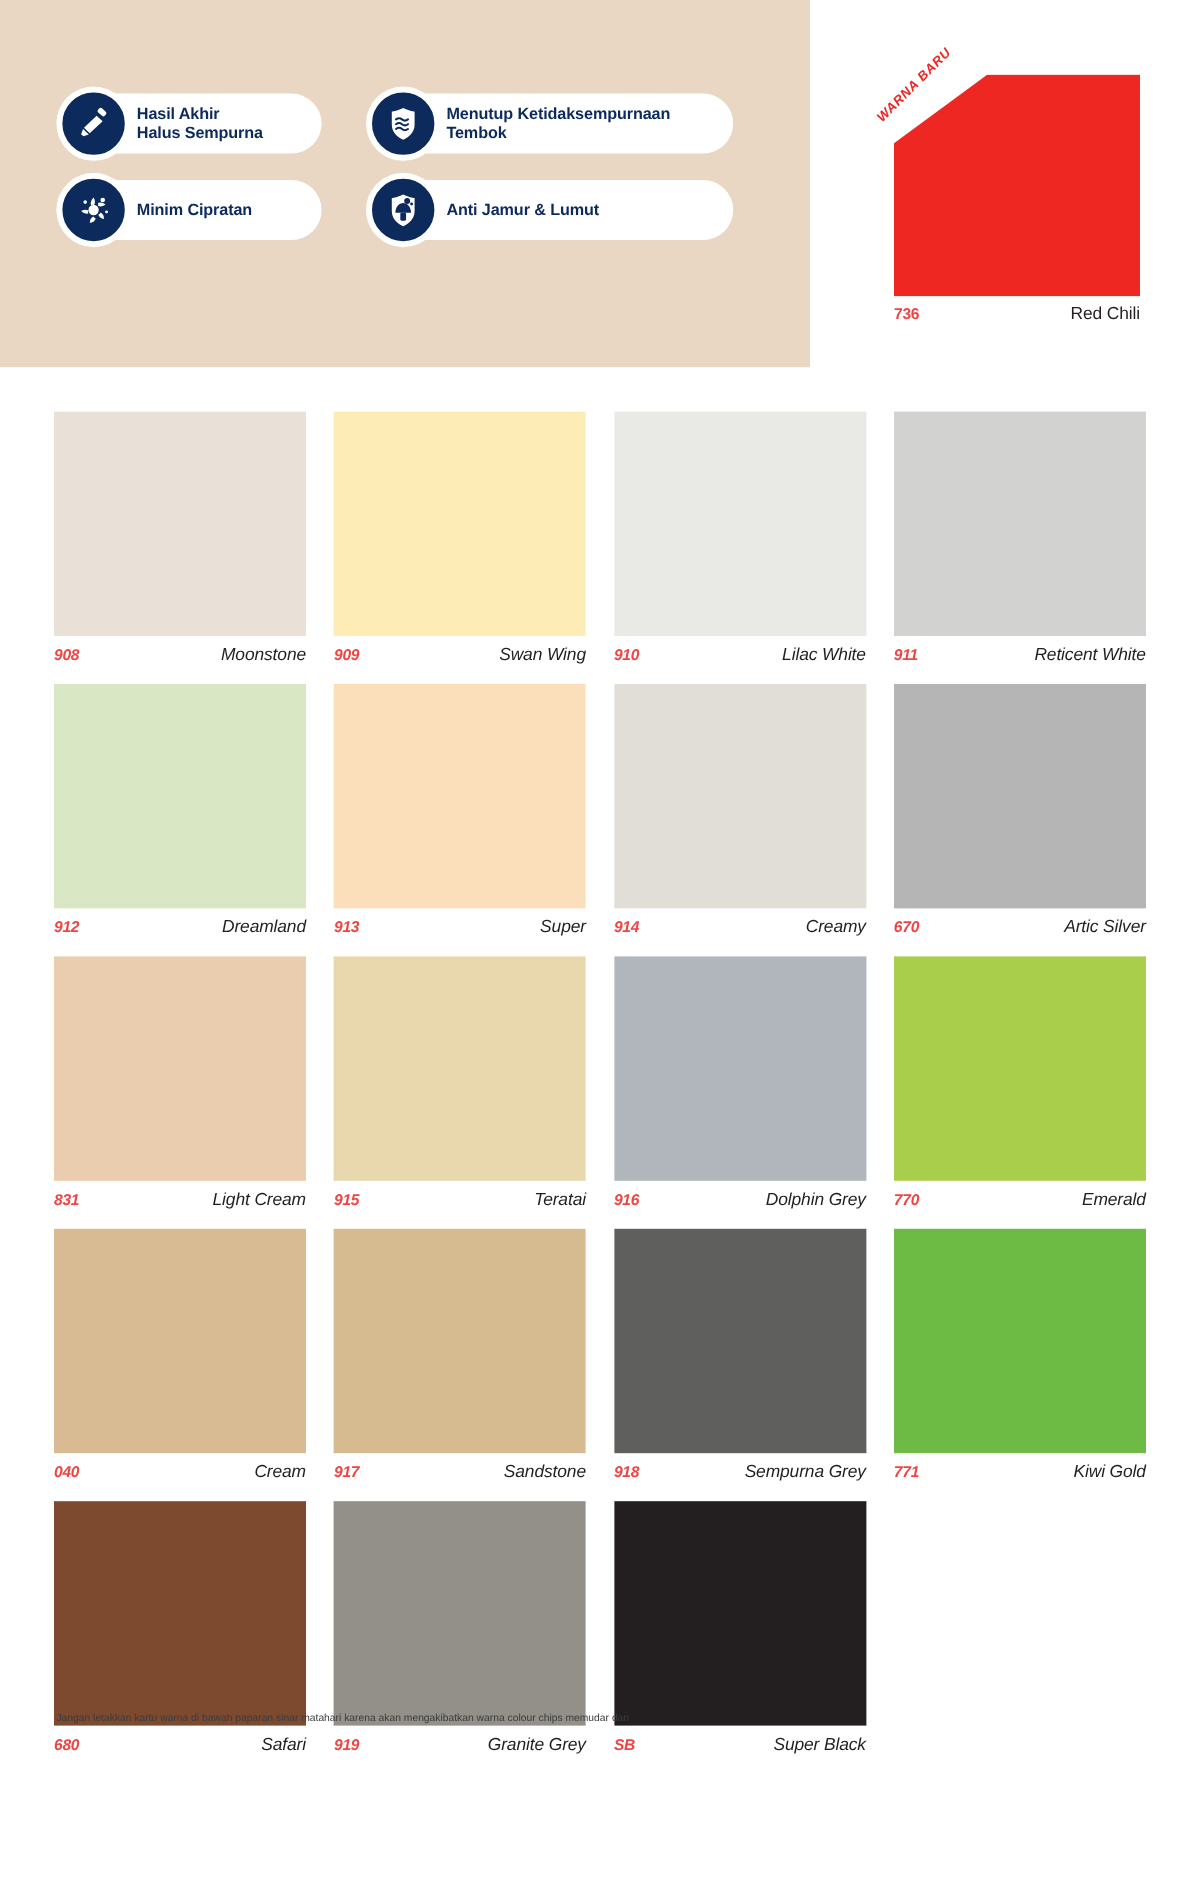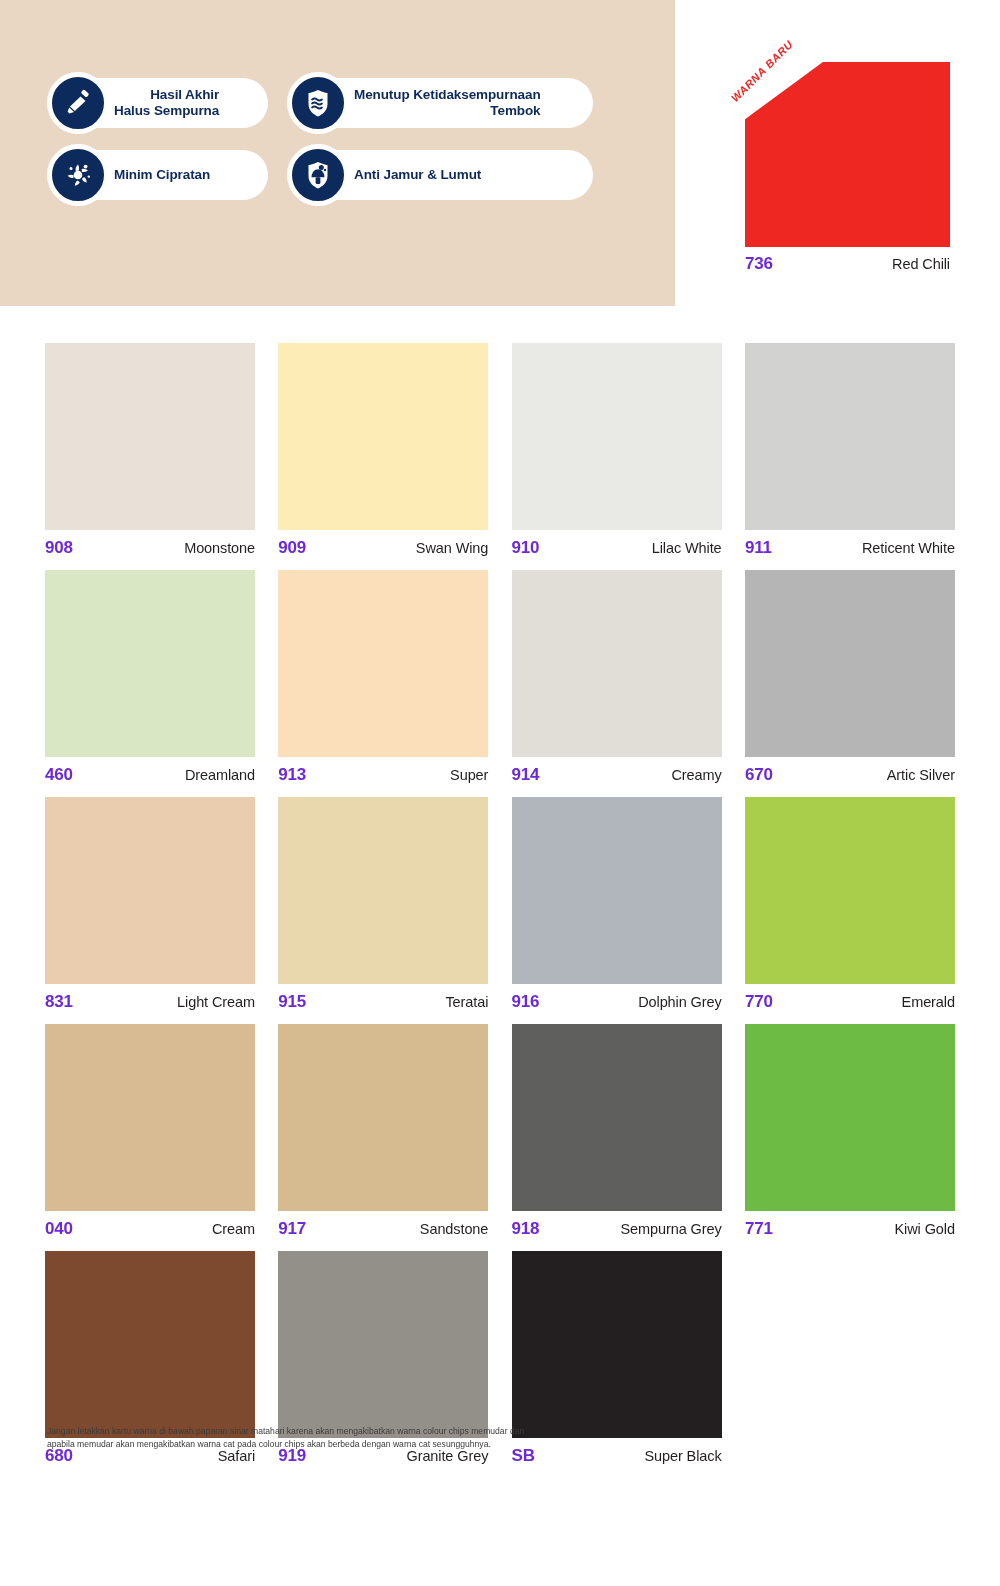--- a/index.html
+++ b/index.html
@@ -32,23 +32,22 @@
     background: #e9d7c3;
   }
   .features {
     position: absolute;
     left: 48px;
     top: 78px;
     width: 580px;
   }
   .feature-row {
     display: flex;
-    gap: 20px;
+    gap: 38px;
     margin-bottom: 22px;
-    text-align: right;
   }
   .feature-pill {
     position: relative;
     display: flex;
     align-items: center;
     background: #ffffff;
     border-radius: 32px;
     height: 50px;
     padding-left: 66px;
     padding-right: 20px;
@@ -138,25 +137,26 @@
     width: 210px;
     height: 187px;
   }
   .swatch-caption {
     display: flex;
     justify-content: space-between;
     align-items: baseline;
     padding-top: 8px;
     height: 26px;
     box-sizing: border-box;
+    font-style: italic;
   }
   .code {
-    font-size: 17px;
+    font-size: 13px;
     font-weight: bold;
-    color: #6d28d9;
+    color: #ef4444;
     letter-spacing: -0.2px;
   }
   .cname {
     font-size: 14.5px;
     color: #231f20;
     letter-spacing: -0.1px;
   }
 
   
   .footer {
@@ -288,21 +288,21 @@
     <div class="swatch-cell">
       <div class="swatch-chip" style="background: rgb(210, 210, 208);"></div>
       <div class="swatch-caption">
         <span class="code">911</span>
         <span class="cname">Reticent White</span>
       </div>
     </div>
     <div class="swatch-cell">
       <div class="swatch-chip" style="background: rgb(217, 231, 196);"></div>
       <div class="swatch-caption">
-        <span class="code">460</span>
+        <span class="code">912</span>
         <span class="cname">Dreamland</span>
       </div>
     </div>
     <div class="swatch-cell">
       <div class="swatch-chip" style="background: rgb(250, 223, 186);"></div>
       <div class="swatch-caption">
         <span class="code">913</span>
         <span class="cname">Super</span>
       </div>
     </div>
@@ -394,14 +394,13 @@
       <div class="swatch-chip" style="background: rgb(35, 31, 32);"></div>
       <div class="swatch-caption">
         <span class="code">SB</span>
         <span class="cname">Super Black</span>
       </div>
     </div>
   </div>
 
 <div class="footer">
   <div>Jangan letakkan kartu warna di bawah paparan sinar matahari karena akan mengakibatkan warna colour chips memudar dan</div>
-  <div>apabila memudar akan mengakibatkan warna cat pada colour chips akan berbeda dengan warna cat sesungguhnya.</div>
 </div>
 
 </body></html>

